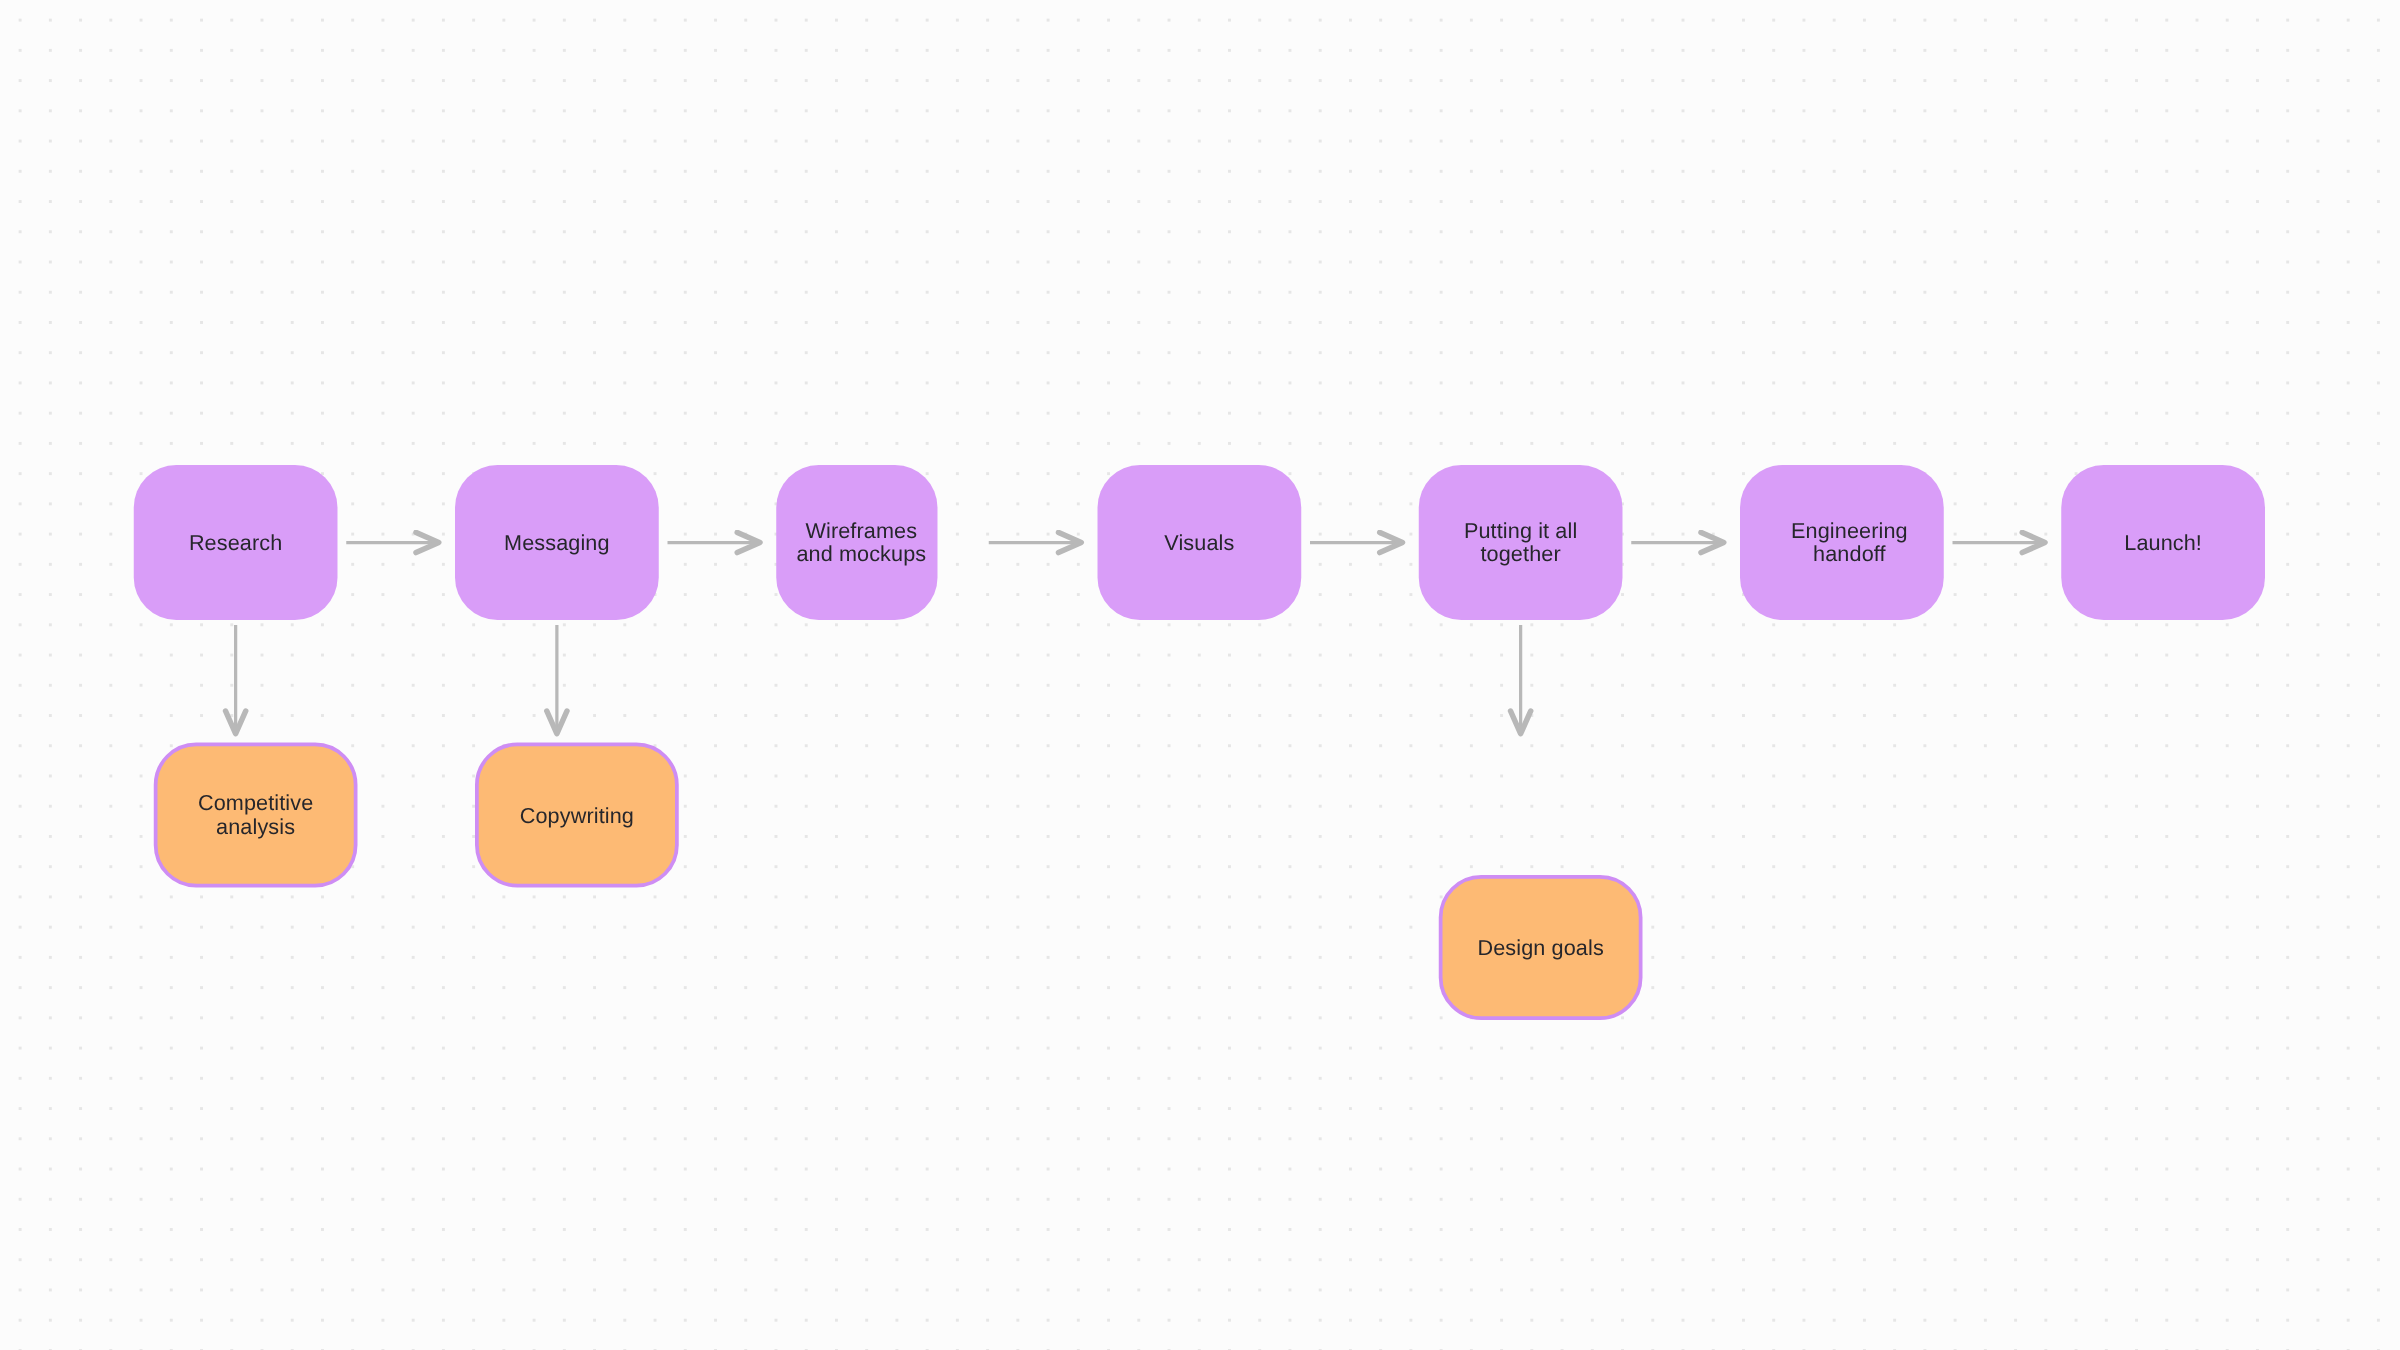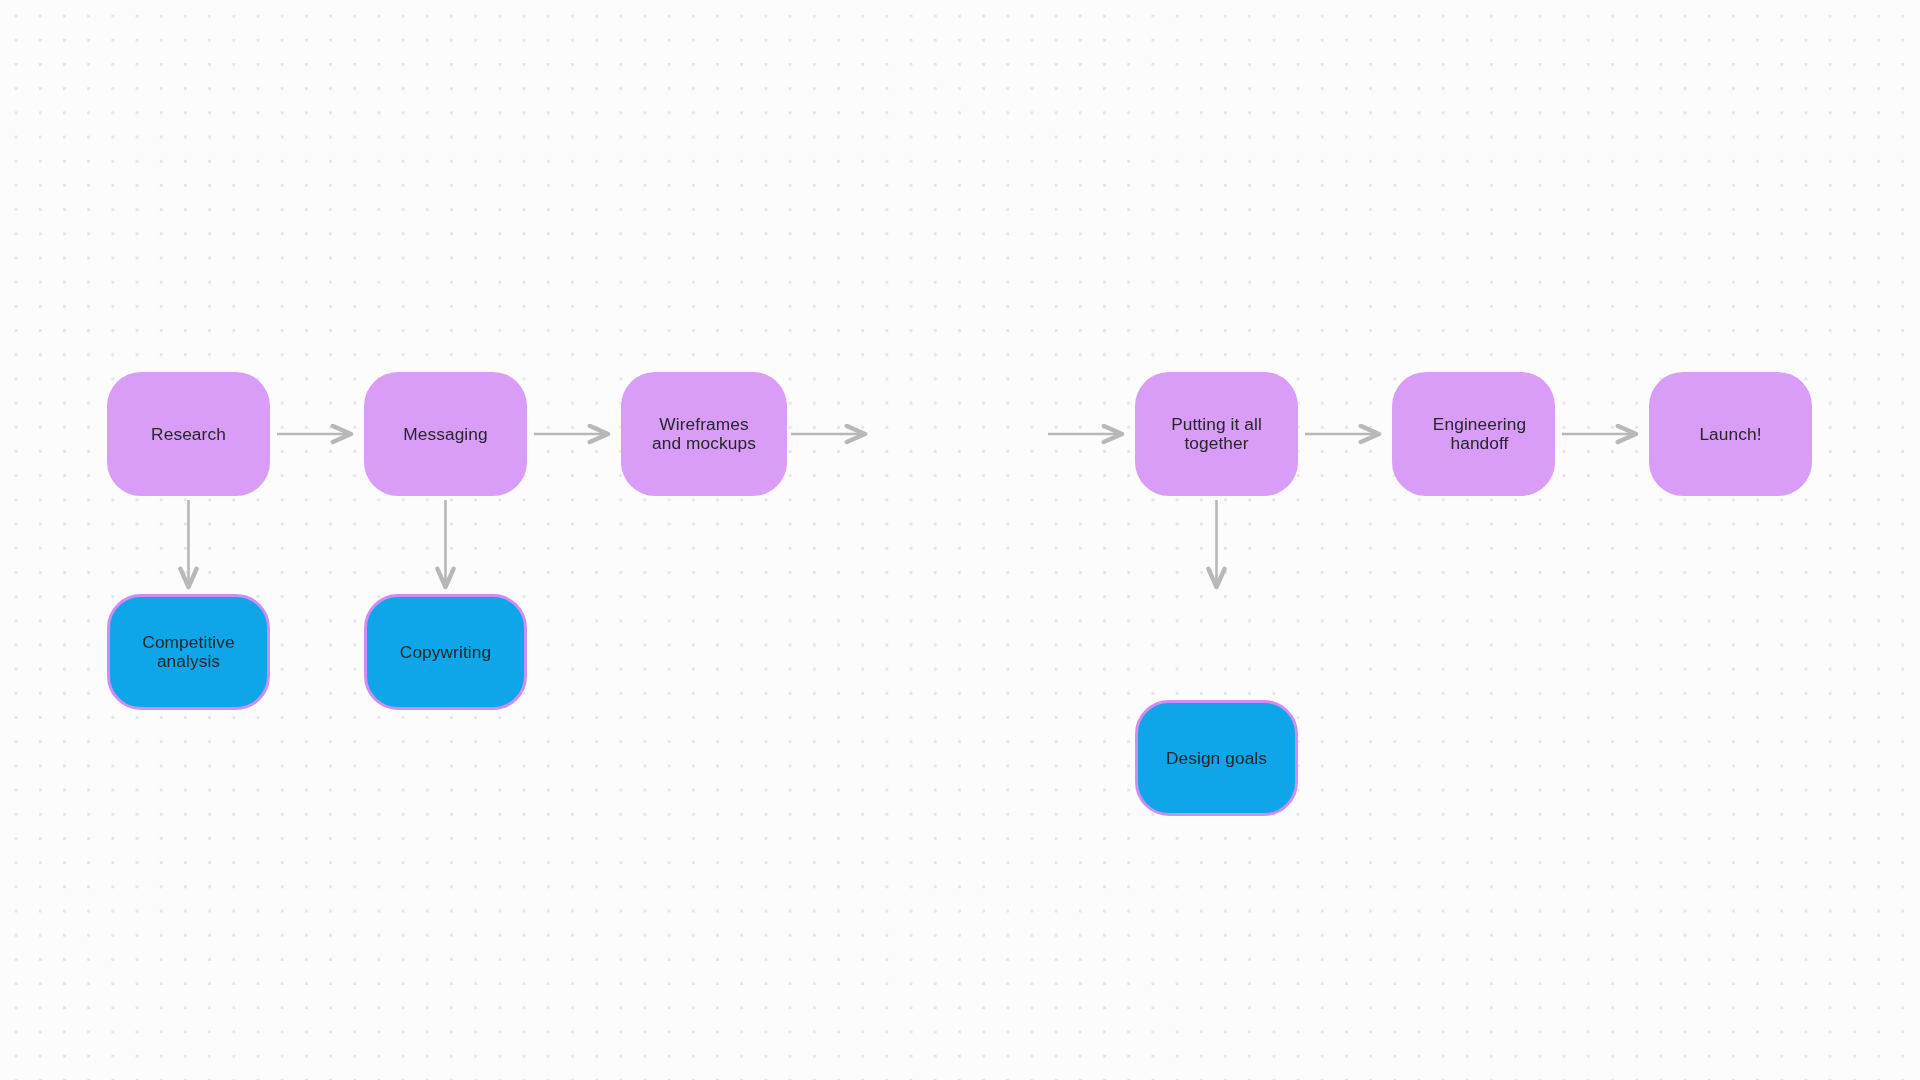--- a/index.html
+++ b/index.html
@@ -49,25 +49,26 @@
 
   .node.primary {
     background: #d99df8;
     border-radius: 34px;
     font-size: 17.3px;
     line-height: 19px;
     border: none;
   }
 
   .node.secondary {
-    background: #0ea5e9;
+    background: #fdba74;
     border: 3.6px solid #ce8df4;
     border-radius: 34px;
     font-size: 17.3px;
     line-height: 19px;
+    margin-left: 16px;
   }
 
   .node-label {
     display: block;
     white-space: pre-line;
     padding: 0 9px;
   }
 </style>
 </head>
 <body>
@@ -97,25 +98,28 @@
   </svg>
 
   <div class="node primary" style="left:107px; top:372px; width:163px; height:124px;">
     <span class="node-label">Research</span>
   </div>
 
   <div class="node primary" style="left:364px; top:372px; width:163px; height:124px;">
     <span class="node-label">Messaging</span>
   </div>
 
-  <div class="node primary" style="left:621px; top:372px; width:166px; height:124px;">
+  <div class="node primary" style="left:621px; top:372px; width:129px; height:124px;justify-content:flex-end;">
     <span class="node-label">Wireframes
 and mockups</span>
   </div>
 
+  <div class="node primary" style="left:878px; top:372px; width:163px; height:124px;">
+    <span class="node-label">Visuals</span>
+  </div>
 
   <div class="node primary" style="left:1135px; top:372px; width:163px; height:124px;">
     <span class="node-label">Putting it all
 together</span>
   </div>
 
   <div class="node primary" style="left:1392px; top:372px; width:163px; height:124px;padding-left:12px;">
     <span class="node-label">Engineering
 handoff</span>
   </div>

